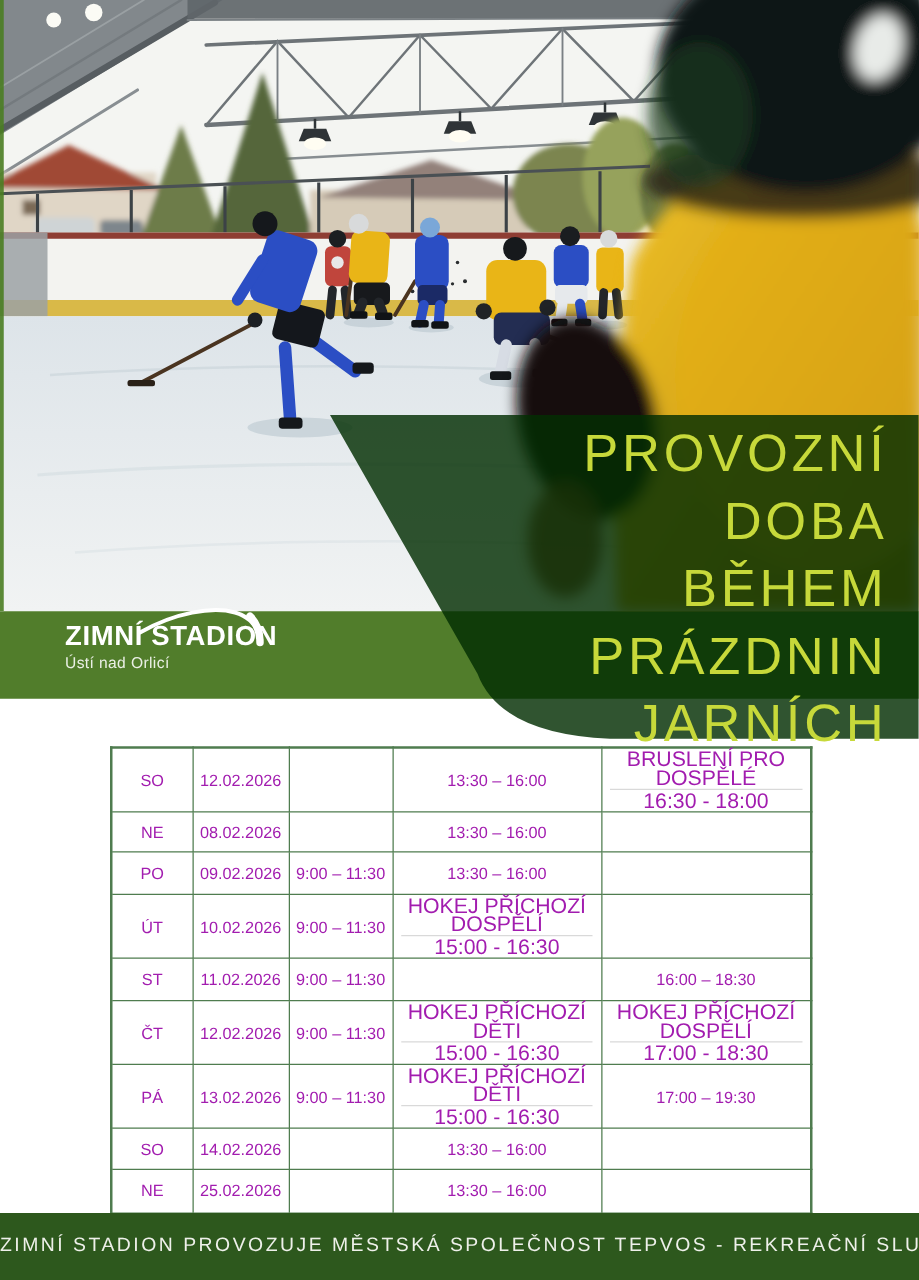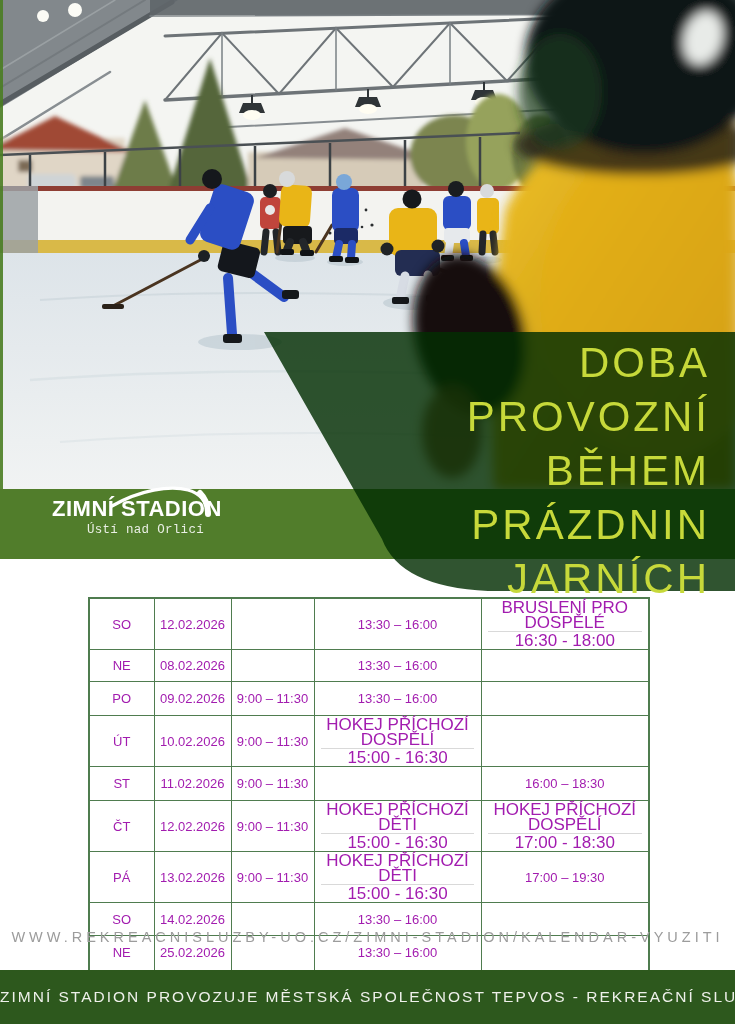--- a/index.html
+++ b/index.html
@@ -18,22 +18,22 @@
 
   
   .heading{position:absolute;top:336px;right:25px;text-align:right;z-index:6;
            color:#c7d93a;font-size:42px;line-height:54px;letter-spacing:3px;font-weight:400;}
   .heading span{display:block;}
 
   
   .logo{position:absolute;left:52px;top:496px;width:180px;z-index:6;color:#fff;}
   .logo .swoosh{position:absolute;left:58px;top:-12px;width:104px;height:36px;}
   .logo .title{font-size:22px;font-weight:bold;letter-spacing:.5px;white-space:nowrap;position:relative;z-index:2;}
-  .logo .subtitle{font-size:12.5px;color:rgba(255,255,255,.88);text-align:right;
-                  width:152px;margin-top:1px;letter-spacing:.3px;font-family:Liberation Mono, monospace;}
+  .logo .subtitle{font-size:12.5px;color:rgba(255,255,255,.88);
+                  width:152px;margin-top:1px;letter-spacing:.3px;}
 
   
   table.sched{position:absolute;left:88px;top:597px;border-collapse:collapse;table-layout:fixed;
               width:560px;color:#a21caf;font-size:13px;z-index:3;}
   table.sched td{border:1.5px solid #4f7c4f;text-align:center;vertical-align:middle;padding:1px 3px;}
   table.sched{border:2px solid #4f7c4f;}
   td .l1,td .l2{display:block;font-size:17px;line-height:15px;}
   td .sep{border-top:1px solid #d9d9d9;width:96%;margin:1px auto;height:0;}
 
   
@@ -261,22 +261,22 @@
     <rect x="0" y="0" width="3" height="489" fill="#4a7d22" opacity=".9"></rect>
   </svg>
 
   <div class="band"></div>
 
   <svg class="wedge" viewBox="0 0 735 600" xmlns="http://www.w3.org/2000/svg">
     <path d="M264,332 L735,332 L735,591 L488,591 Q400,587 382,539 Z" fill="rgb(3,46,3)" fill-opacity="0.82"></path>
   </svg>
 
   <div class="heading">
+    <span>PROVOZNÍ</span>
     <span>DOBA</span>
-    <span>PROVOZNÍ</span>
     <span>BĚHEM</span>
     <span>PRÁZDNIN</span>
     <span>JARNÍCH</span>
   </div>
 
   <div class="logo">
     <svg class="swoosh" viewBox="0 0 104 36" xmlns="http://www.w3.org/2000/svg">
       <path d="M2,22 C30,6 60,1 78,6 C90,9.5 97,18 98,30" fill="none" stroke="#ffffff" stroke-width="3.2" stroke-linecap="round"></path>
       <path d="M90,9 C95,14 98,21 98,30" fill="none" stroke="#ffffff" stroke-width="6" stroke-linecap="round"></path>
     </svg>
@@ -372,16 +372,15 @@
       <tr style="height:35px">
         <td>NE</td>
         <td>25.02.2026</td>
         <td></td>
         <td>13:30 – 16:00</td>
         <td></td>
       </tr>
     </tbody>
   </table>
 
-  <div class="url1">WWW.REKREACNISLUZBY-UO.CZ/ZIMNI-STADION/KALENDAR-VYUZITI</div>
   <div class="footer-bar">ZIMNÍ STADION PROVOZUJE MĚSTSKÁ SPOLEČNOST TEPVOS - REKREAČNÍ SLUŽBY</div>
 
 </div>
 
 </body></html>

